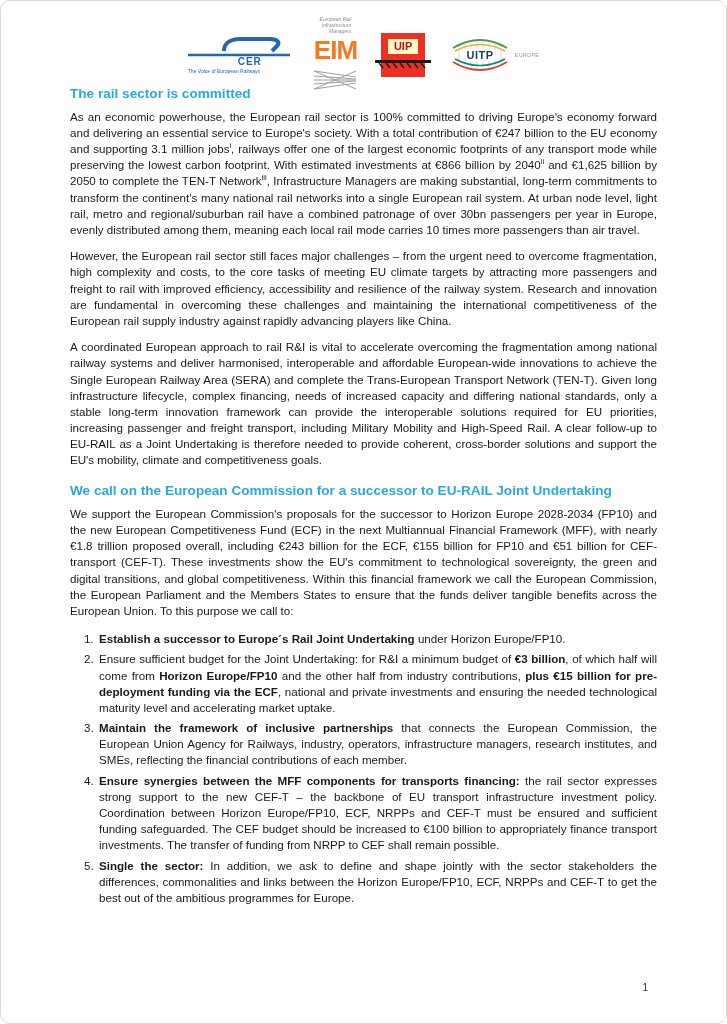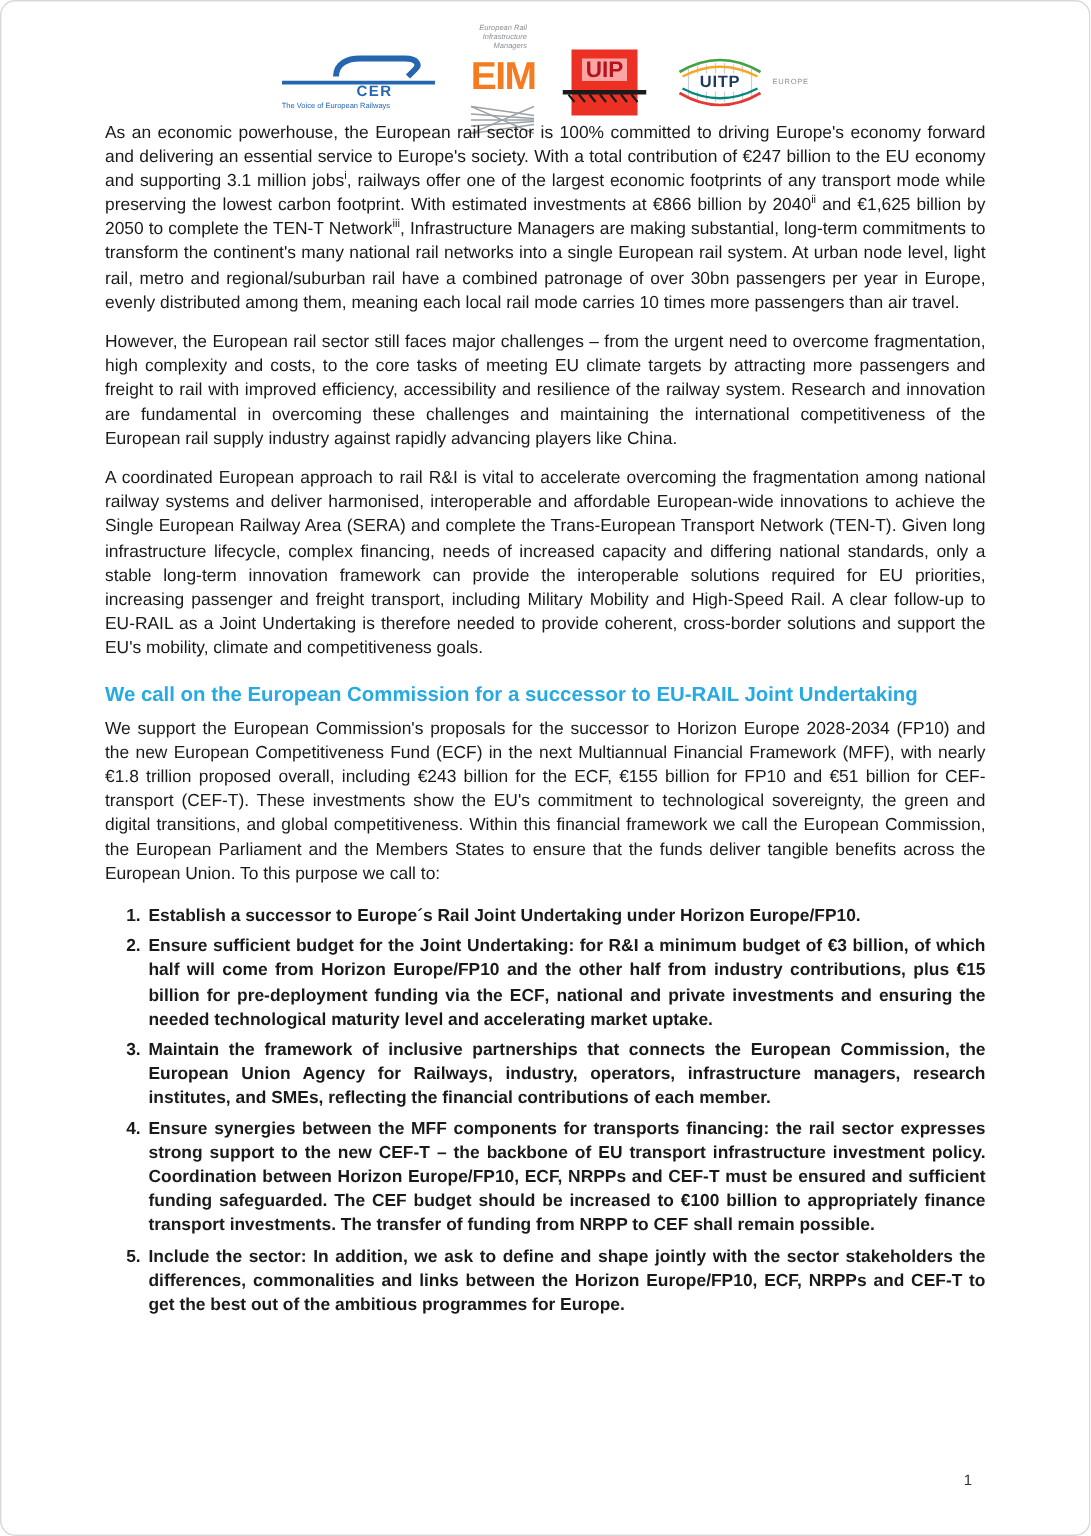--- a/index.html
+++ b/index.html
@@ -24,22 +24,22 @@
   .logo-cer { width: 102px; }
   .cer-name { font-weight: bold; color: #2566AF; font-size: 10px; letter-spacing: 1px; text-align: right; margin: -2px 28px 0 0; }
   .cer-tag { font-size: 5px; color: #2566AF; margin-top: 1px; }
 
   .logo-eim { flex-direction: column; align-items: center; gap: 3px; }
   .eim-side { font-size: 5px; color: #8a8f94; text-align: right; line-height: 6px; font-style: italic; }
   .eim-name { color: #F47B20; font-weight: bold; font-size: 26px; line-height: 26px; letter-spacing: -1px; }
 
   .logo-uip { }
   .uip-square { position: relative; width: 44px; height: 44px; background: #ED3024; }
-  .uip-box { position: absolute; left: 7px; top: 6px; width: 30px; height: 15px; background: #fca5a5;
-             color: #b5121b; font-weight: bold; font-size: 15px; text-align: center; line-height: 15px; }
+  .uip-box { position: absolute; left: 7px; top: 6px; width: 30px; height: 15px; background: #fef9c3;
+             color: #b5121b; font-weight: bold; font-size: 11px; text-align: center; line-height: 15px; }
   .uip-track { position: absolute; left: -6px; top: 26px; }
 
   .logo-uitp { flex-direction: row; align-items: center; gap: 4px; }
   .uitp-mark { position: relative; width: 62px; height: 46px; }
   .uitp-name { position: absolute; left: 50%; top: 50%; transform: translate(-50%,-50%);
                font-weight: bold; font-size: 11px; color: #1B3A5C; background: #fff; padding: 0 2px; letter-spacing: 0.5px; }
   .uitp-region { font-size: 5px; color: #8a8f94; letter-spacing: 0.5px; }
 
   .logo-unife { }
   .unife-row { display: flex; align-items: flex-start; gap: 2px; }
@@ -63,21 +63,21 @@
     font-size: 11.6px; line-height: 16.1px; text-align: justify;
   }
   .doc-body .section-heading {
     color: #27AAE1; font-size: 13.6px; font-weight: bold;
     text-align: left; margin: 15px 0 7px;
   }
   .doc-body .section-heading:first-child { margin-top: 5px; }
   .doc-body p.para { margin: 0 0 10.5px; }
   .doc-body sup { font-size: 7.5px; line-height: 0; }
   ol.call-list { margin: 12px 0 0; padding-left: 27px; }
-  ol.call-list li { padding-left: 2px; margin-bottom: 4.5px; text-align: justify; font-weight: bold; }
+  ol.call-list li { padding-left: 2px; margin-bottom: 4.5px; text-align: justify; }
   .page-number {
     position: absolute; right: 78px; bottom: 30px;
     font-size: 10px; color: #333;
   }
 </style>
 </head>
 <body>
 
 <div class="page">
 
@@ -146,29 +146,30 @@
       </div>
       <div class="uitp-region">EUROPE</div>
     </div>
 
 
   </header>
 
 
 
   <main class="doc-body">
+      <h2 class="section-heading">The rail sector is committed</h2>
       <p class="para">As an economic powerhouse, the European rail sector is 100% committed to driving Europe's economy forward and delivering an essential service to Europe's society. With a total contribution of €247 billion to the EU economy and supporting 3.1 million jobs<sup>i</sup>, railways offer one of the largest economic footprints of any transport mode while preserving the lowest carbon footprint. With estimated investments at €866 billion by 2040<sup>ii</sup> and €1,625 billion by 2050 to complete the TEN-T Network<sup>iii</sup>, Infrastructure Managers are making substantial, long-term commitments to transform the continent's many national rail networks into a single European rail system. At urban node level, light rail, metro and regional/suburban rail have a combined patronage of over 30bn passengers per year in Europe, evenly distributed among them, meaning each local rail mode carries 10 times more passengers than air travel.</p>
       <p class="para">However, the European rail sector still faces major challenges – from the urgent need to overcome fragmentation, high complexity and costs, to the core tasks of meeting EU climate targets by attracting more passengers and freight to rail with improved efficiency, accessibility and resilience of the railway system. Research and innovation are fundamental in overcoming these challenges and maintaining the international competitiveness of the European rail supply industry against rapidly advancing players like China.</p>
       <p class="para">A coordinated European approach to rail R&amp;I is vital to accelerate overcoming the fragmentation among national railway systems and deliver harmonised, interoperable and affordable European-wide innovations to achieve the Single European Railway Area (SERA) and complete the Trans-European Transport Network (TEN-T). Given long infrastructure lifecycle, complex financing, needs of increased capacity and differing national standards, only a stable long-term innovation framework can provide the interoperable solutions required for EU priorities, increasing passenger and freight transport, including Military Mobility and High-Speed Rail. A clear follow-up to EU-RAIL as a Joint Undertaking is therefore needed to provide coherent, cross-border solutions and support the EU's mobility, climate and competitiveness goals.</p>
       <h2 class="section-heading">We call on the European Commission for a successor to EU-RAIL Joint Undertaking</h2>
       <p class="para">We support the European Commission's proposals for the successor to Horizon Europe 2028-2034 (FP10) and the new European Competitiveness Fund (ECF) in the next Multiannual Financial Framework (MFF), with nearly €1.8 trillion proposed overall, including €243 billion for the ECF, €155 billion for FP10 and €51 billion for CEF-transport (CEF-T). These investments show the EU's commitment to technological sovereignty, the green and digital transitions, and global competitiveness. Within this financial framework we call the European Commission, the European Parliament and the Members States to ensure that the funds deliver tangible benefits across the European Union. To this purpose we call to:</p>
       <ol class="call-list">
         <li><b>Establish a successor to Europe´s Rail Joint Undertaking</b> under Horizon Europe/FP10.</li>
         <li>Ensure sufficient budget for the Joint Undertaking: for R&amp;I a minimum budget of <b>€3 billion</b>, of which half will come from <b>Horizon Europe/FP10</b> and the other half from industry contributions, <b>plus €15 billion for pre-deployment funding via the ECF</b>, national and private investments and ensuring the needed technological maturity level and accelerating market uptake.</li>
         <li><b>Maintain the framework of inclusive partnerships</b> that connects the European Commission, the European Union Agency for Railways, industry, operators, infrastructure managers, research institutes, and SMEs, reflecting the financial contributions of each member.</li>
         <li><b>Ensure synergies between the MFF components for transports financing:</b> the rail sector expresses strong support to the new CEF-T – the backbone of EU transport infrastructure investment policy. Coordination between Horizon Europe/FP10, ECF, NRPPs and CEF-T must be ensured and sufficient funding safeguarded. The CEF budget should be increased to €100 billion to appropriately finance transport investments. The transfer of funding from NRPP to CEF shall remain possible.</li>
-        <li><b>Include the sector:</b> In addition, we ask to define and shape jointly with the sector stakeholders the differences, commonalities and links between the Horizon Europe/FP10, ECF, NRPPs and CEF-T to get the best out of the ambitious programmes for Europe.</li>
+        <li><b>Single the sector:</b> In addition, we ask to define and shape jointly with the sector stakeholders the differences, commonalities and links between the Horizon Europe/FP10, ECF, NRPPs and CEF-T to get the best out of the ambitious programmes for Europe.</li>
       </ol>
     </main>
 
   <div class="page-number">1</div>
 
 </div>
 
 </body></html>

